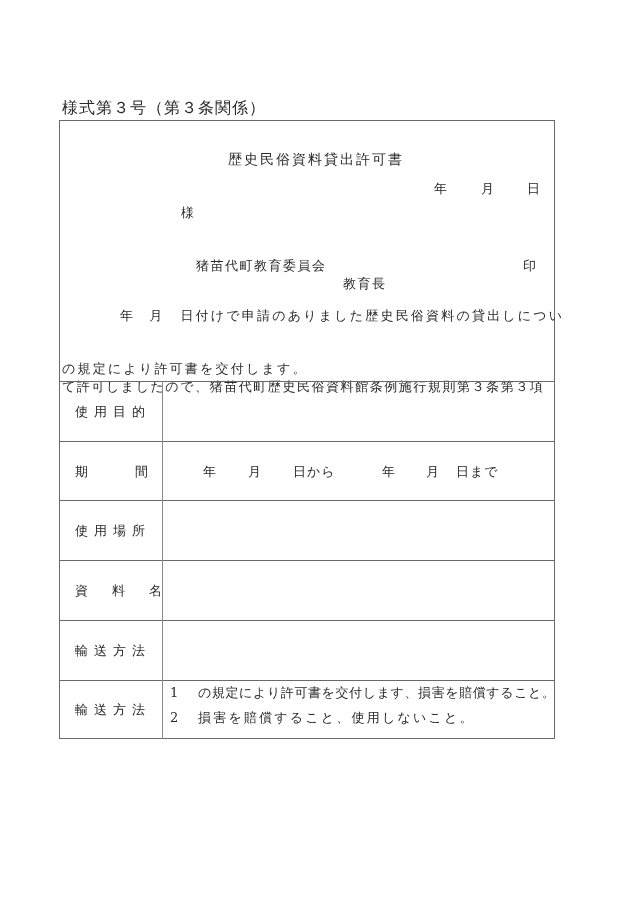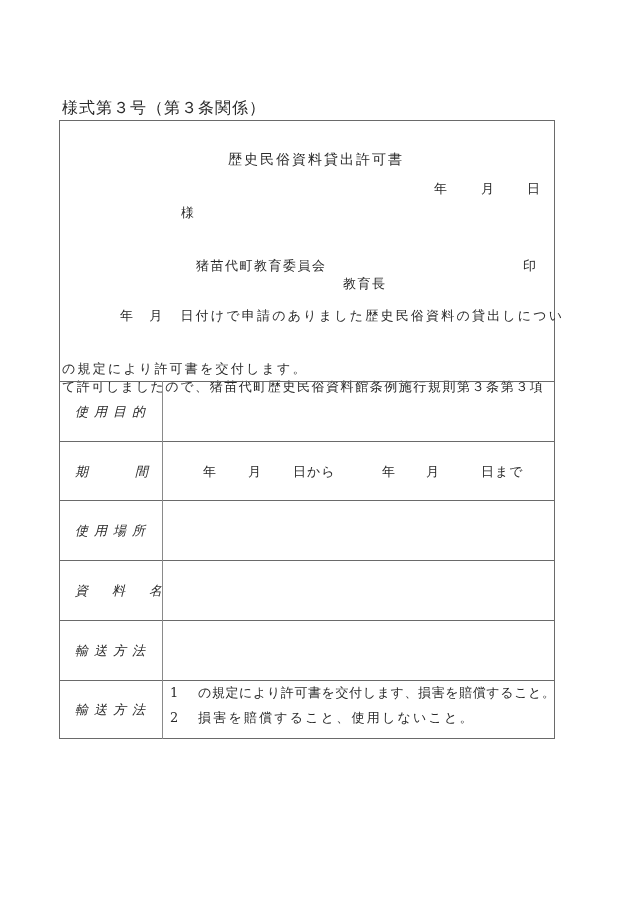--- a/index.html
+++ b/index.html
@@ -82,21 +82,20 @@
     }
 
     .row-label {
       position: absolute;
       left: 60px;
       width: 102px;
       height: 59px;
       display: flex;
       align-items: center;
       font-size: 13px;
-      font-style: italic;
     }
     .row-label span { white-space: nowrap; }
     .label-spaced { padding-left: 15px; letter-spacing: 6px; }
     .label-wide { padding-left: 15px; letter-spacing: 24px; text-align: right; }
     .label-period { justify-content: space-between; padding: 0 14px 0 15px; box-sizing: border-box; }
 
     .row-value {
       position: absolute;
       left: 163px;
       width: 392px;
@@ -156,21 +155,21 @@
 <div class="row-label label-period" style="top:442px">
   <span>期</span>
   <span>間</span>
 </div>
 <div class="row-value" style="top:442px"></div>
 <span class="period-text" style="left:203px">年</span>
 <span class="period-text" style="left:248px">月</span>
 <span class="period-text" style="left:293px; letter-spacing:1px">日から</span>
 <span class="period-text" style="left:382px">年</span>
 <span class="period-text" style="left:426px">月</span>
-<span class="period-text" style="left:481px; letter-spacing:1px">日まで</span>
+<span class="period-text" style="left:456px; letter-spacing:1px">日まで</span>
 
 <div class="row-label" style="top:501px">
   <span class="label-spaced">使用場所</span>
 </div>
 <div class="row-value" style="top:501px"></div>
 
 <div class="row-label" style="top:561px">
   <span class="label-wide">資料名</span>
 </div>
 <div class="row-value" style="top:561px"></div>

